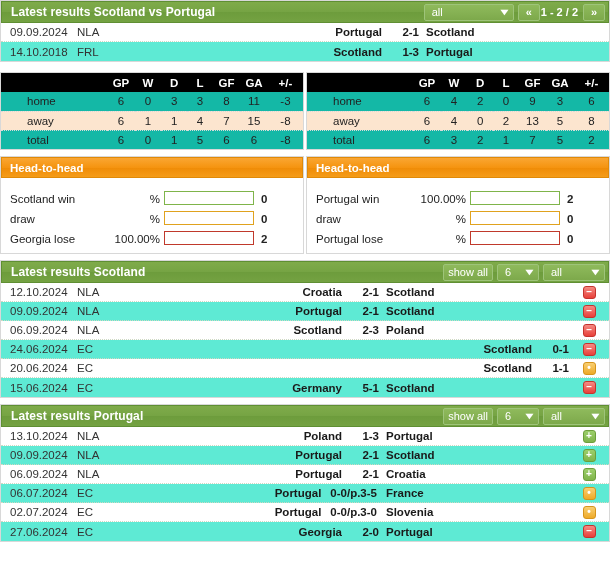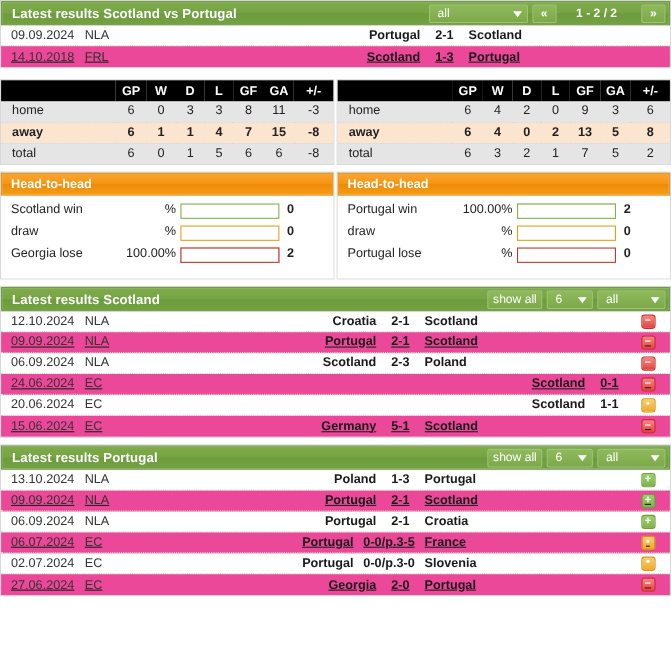--- a/index.html
+++ b/index.html
@@ -55,37 +55,37 @@
     padding: 0 4px;
     white-space: nowrap;
     cursor: pointer;
   }
   .ctl.sel { justify-content: space-between; padding: 0 4px 0 7px; }
   .ctl .cv { line-height: 1; }
   .ctl .chev { font-size: 9px; margin-left: 8px; transform: scaleX(1.5); }
   .ctl.nav { width: 22px; padding: 0; font-size: 11px; font-weight:bold; }
   .pageinfo {
     color: #ffffff; font-size: 11px; font-weight: bold;
-    padding: 0 18px; white-space: nowrap;
+    padding: 0 1px; white-space: nowrap;
   }
 
   
   .rows { background:#ffffff; }
   .row {
     display: flex; align-items: center;
     height: 19px;
     border-bottom: 1px dotted #cfd9c4;
     font-size: 11.5px;
   }
   .row:last-child { border-bottom: none; }
-  .row.alt { background: #ec4899; text-decoration: underline; }
+  .row.alt { background: #5eead4; }
   .c-date { width: 76px; padding-left: 9px; color: #333; white-space: nowrap; }
   .c-lg   { width: 100px; color: #333; }
   .c-home { flex: 1; text-align: right; font-weight: bold; color:#1a1a1a; padding-right: 7px; white-space: nowrap; }
-  .c-score{ width: 30px; text-align: center; font-weight: bold; color:#1a1a1a; white-space: nowrap; }
+  .c-score{ width: 30px; text-align: right; font-weight: bold; color:#1a1a1a; white-space: nowrap; }
   .c-score.wide { width: auto; padding: 0 2px; }
   .c-away { width: 190px; text-align: left; font-weight: bold; color:#1a1a1a; padding-left: 7px; white-space: nowrap; }
   .c-icon { width: 40px; display:flex; align-items:center; justify-content:center; }
 
   .badge {
     width: 13px; height: 13px; border-radius: 3px;
     display: flex; align-items: center; justify-content: center;
     font-size: 10px; font-weight: bold; line-height: 1;
     color: #ffffff;
     border: 1px solid rgba(0,0,0,.18);
@@ -93,39 +93,39 @@
   .badge.win  { background: linear-gradient(to bottom,#9ccf6b,#7fb44a); border-color:#6c9e3b; }
   .badge.lose { background: linear-gradient(to bottom,#f58a83,#e8403a); border-color:#c5322d; }
   .badge.draw { background: linear-gradient(to bottom,#f9cf72,#eeaa28); border-color:#d6941b; }
   .badge i { font-style: normal; display:block; margin-top:-1px; }
 
   
   .two-col { display: flex; gap: 0; }
   .col { width: 305px; }
 
   
-  .ft { width: 100%; border-collapse: collapse; background:#e5e5e5; }
+  .ft { width: 100%; border-collapse: collapse; background:#14b8a6; }
   .ft thead th {
     background: #000000; color:#ffffff; font-size: 11.5px; font-weight:bold;
     height: 19px; padding: 0;
   }
   .ft thead th.lbl { width: 118px; }
   .ft tbody td {
     height: 19px; font-size: 11.5px; color:#222; text-align:center; padding:0;
     border-bottom: 1px dotted #d9d9d9;
   }
   .ft tbody tr:last-child td { border-bottom: none; }
-  .ft tbody td.lbl { text-align:left; padding-left: 10px; }
-  .ft tbody tr.alt td { background:#fce5cf;font-weight:bold; }
+  .ft tbody td.lbl { text-align:left; padding-left: 26px; }
+  .ft tbody tr.alt td { background:#fce5cf; }
   .ft col.cw { width: 30px; }
   .ft col.cpm { width: 40px; }
 
   
   .h2h { padding: 7px 8px 8px 9px; background:#fff; }
-  .h2h-row { display:flex; align-items:flex-start; height: 20px; }
+  .h2h-row { display:flex; align-items:flex-end; height: 20px; }
   .h2h-label { width: 96px; font-size: 11.5px; color:#222; white-space:nowrap; }
   .h2h-pct { width: 58px; text-align:right; font-size: 11.5px; color:#222; padding-right: 4px; white-space:nowrap;}
   .bar-track { width: 90px; height: 14px; position: relative; }
   .bar-out { position:absolute; inset:0; border:1px solid #888; background:#fff; }
   .bar-out.win  { border-color:#7fb44a; }
   .bar-out.draw { border-color:#e0a21e; }
   .bar-out.lose { border-color:#c0392b; }
   .bar-fill { position:absolute; left:0; top:0; bottom:0; }
   .bar-fill.win  { background:#7fb24a; }
   .bar-fill.draw { background:#eeaa28; }

